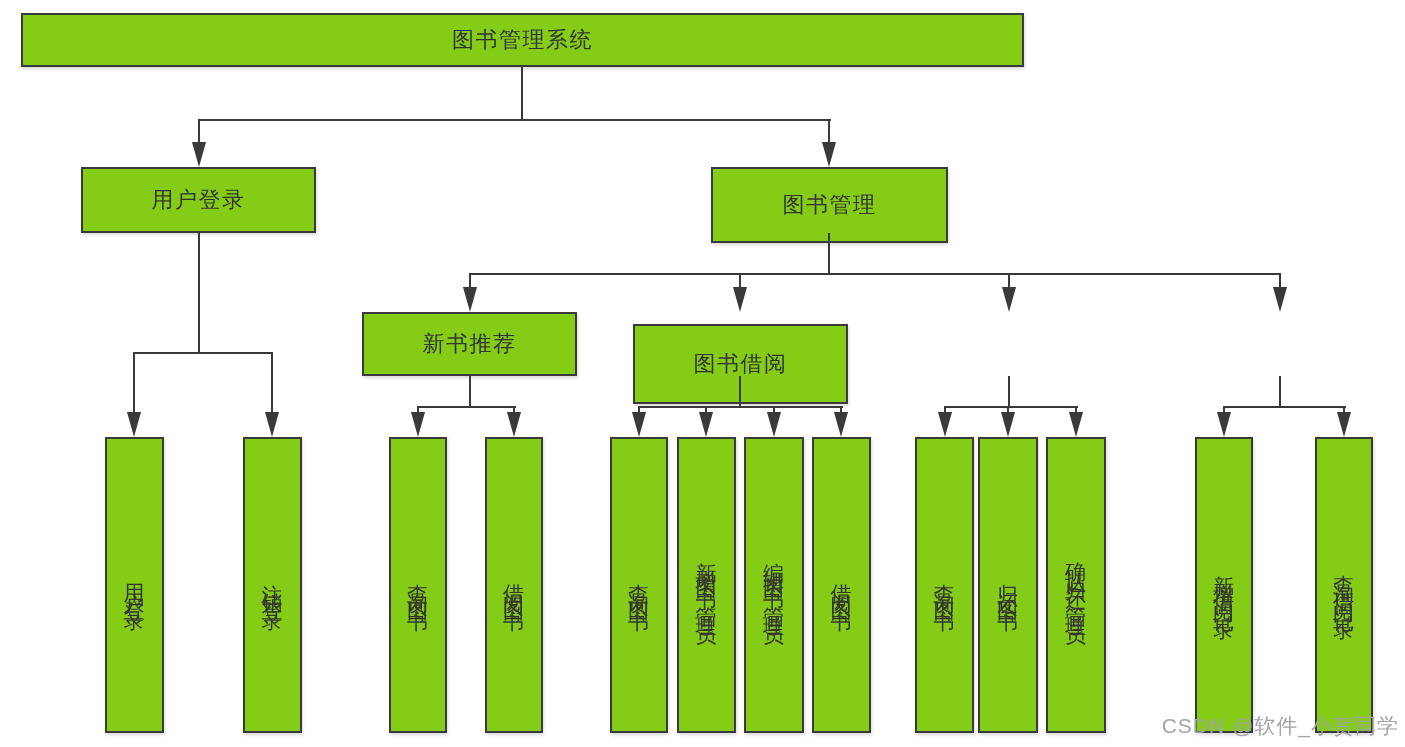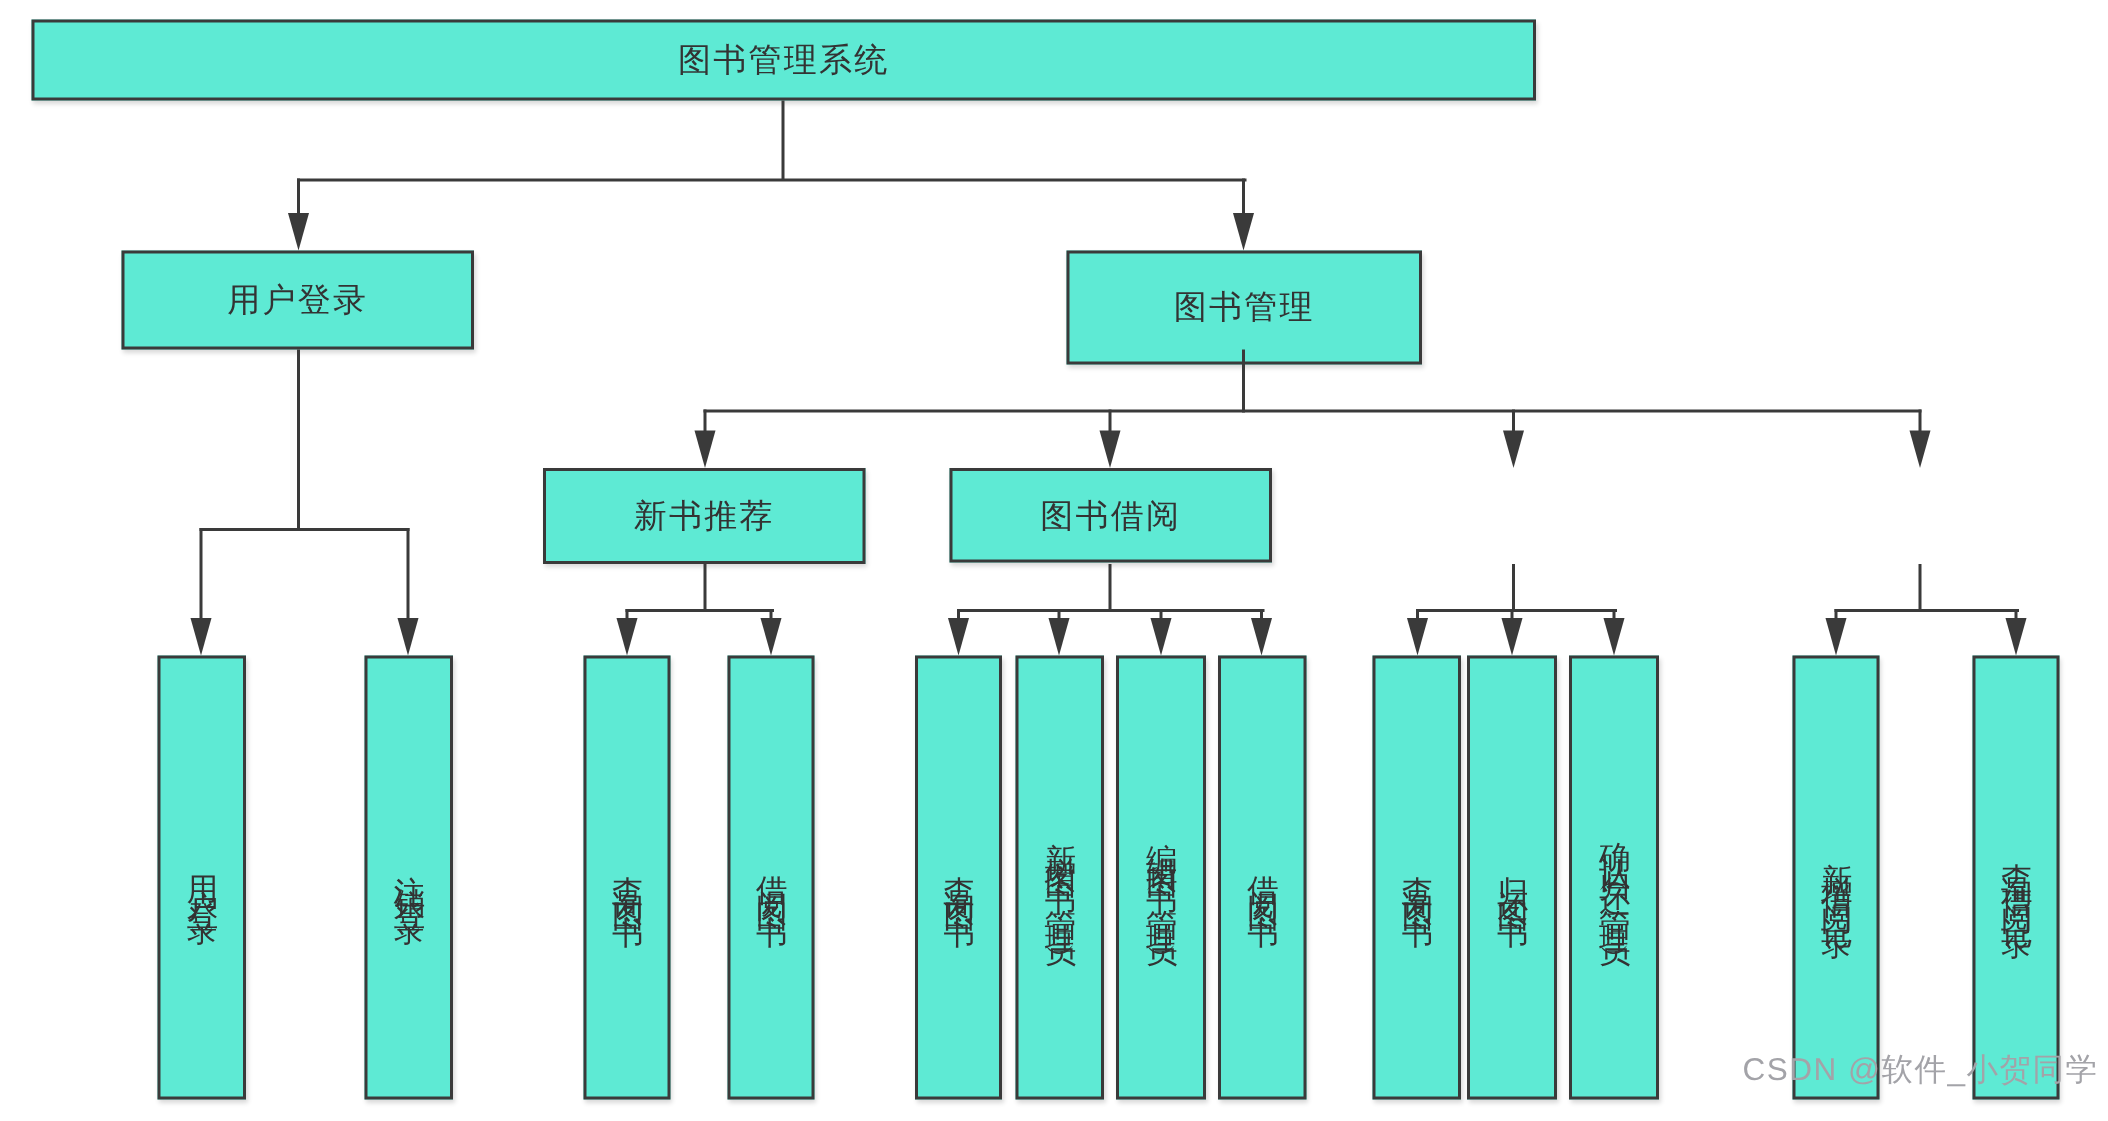--- a/index.html
+++ b/index.html
@@ -2,40 +2,40 @@
 <html><head>
 <meta charset="utf-8">
 <style>
   * { margin:0; padding:0; box-sizing:border-box; }
   html,body { background:#ffffff; }
   body { font-family:"Liberation Sans","DejaVu Sans",sans-serif; }
   .canvas {
     position:relative; width:1405px; height:747px; background:#ffffff; overflow:hidden;
   }
   .node, .leaf {
-    position:absolute; background:#5eead4; border:2px solid #3a3a3a;
+    position:absolute; background:#84cc16; border:2px solid #3a3a3a;
     display:flex; align-items:center; justify-content:center;
     box-shadow:1px 2px 3px rgba(0,0,0,0.15);
   }
   .node span {
     font-size:22px; color:#333333; letter-spacing:1.5px; white-space:nowrap;
   }
   .leaf span {
     writing-mode:vertical-rl; text-orientation:mixed;
     font-size:21px; color:#333333; letter-spacing:9px; line-height:1;
   }
   .vl { position:absolute; width:2px; background:#3a3a3a; }
   .hl { position:absolute; height:2px; background:#3a3a3a; }
   .ar {
     position:absolute; width:0; height:0;
     border-left:7px solid transparent; border-right:7px solid transparent;
     border-top:25px solid #3a3a3a;
   }
   .watermark {
-    position:absolute; right:6px; bottom:20px;
+    position:absolute; right:6px; bottom:7px;
     font-size:21px; color:#a3a3a8; letter-spacing:1px; white-space:nowrap;
   }
 </style>
 </head>
 <body>
 
 <div class="canvas">
 
   <div class="node" style="left:21px;top:13px;width:1003px;height:54px;">
     <span>图书管理系统</span>
@@ -44,21 +44,21 @@
   <div class="node" style="left:81px;top:167px;width:235px;height:66px;">
     <span>用户登录</span>
   </div>
   <div class="node" style="left:711px;top:167px;width:237px;height:76px;">
     <span>图书管理</span>
   </div>
 
   <div class="node" style="left:362px;top:312px;width:215px;height:64px;">
     <span>新书推荐</span>
   </div>
-  <div class="node" style="left:633px;top:312px;width:215px;height:63px;">
+  <div class="node" style="left:633px;top:324px;width:215px;height:80px;">
     <span>图书借阅</span>
   </div>
 
   <div class="leaf" style="left:105px;top:437px;width:59px;height:296px;">
     <span>用户登录</span>
   </div>
   <div class="leaf" style="left:243px;top:437px;width:59px;height:296px;">
     <span>注销登录</span>
   </div>
 

